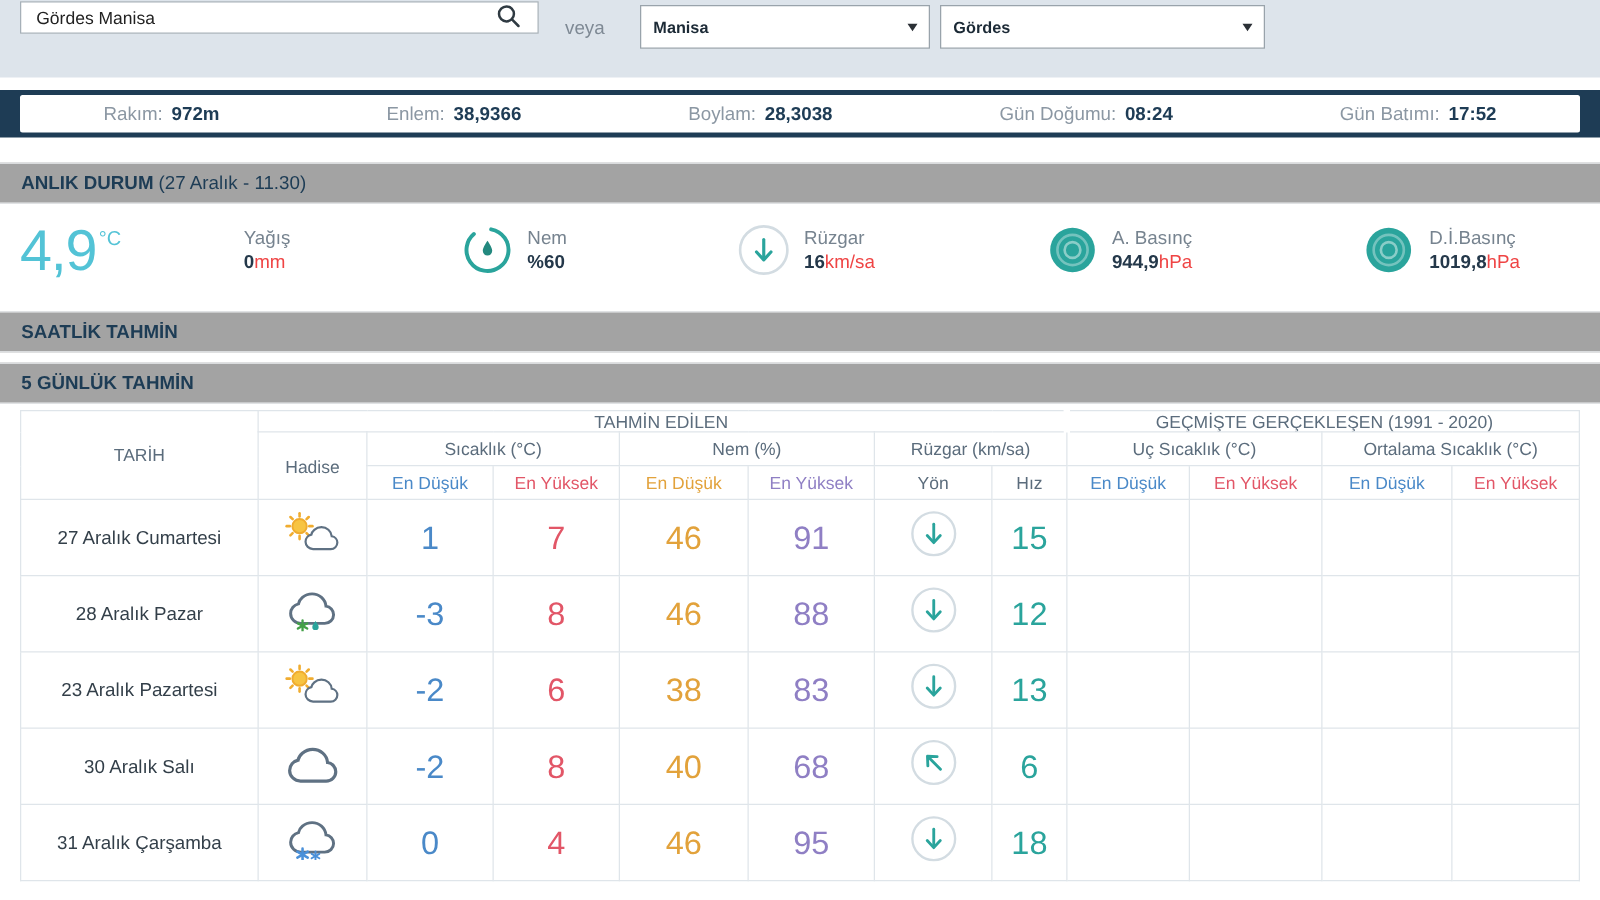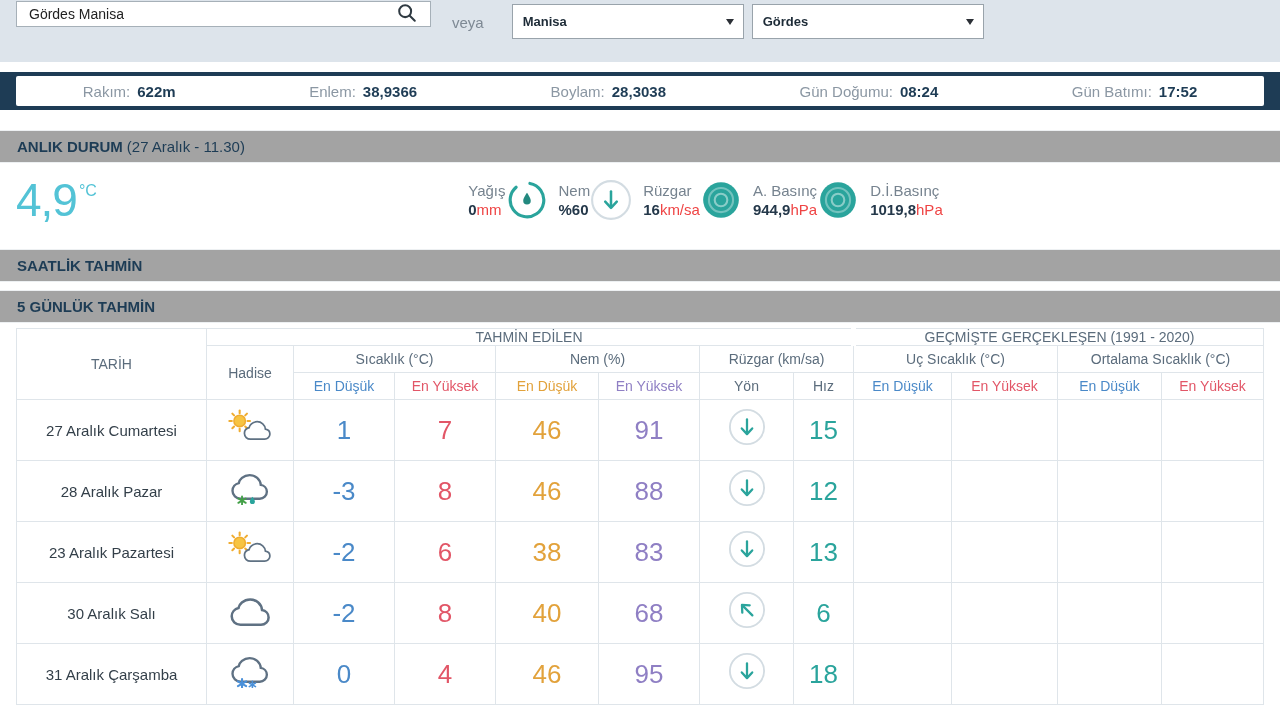--- a/index.html
+++ b/index.html
@@ -7,21 +7,21 @@
   body{background:#fff;font-family:"Liberation Sans",sans-serif;color:#2b3a47}
 
   
   .topbar{height:62px;background:#dde4eb;display:flex;align-items:flex-start;padding-left:16px}
   .search-box{margin-top:1px;width:415px;height:26px;background:#fff;border:1px solid #a6b0b8;display:flex;align-items:center}
   .search-input{flex:1;height:100%;border:0;outline:none;padding:0 12px;font-size:14px;color:#222;font-family:inherit;background:transparent}
   .search-button{width:46px;height:100%;border:0;background:transparent;display:flex;align-items:center;justify-content:center;cursor:pointer}
   .or-label{margin:14px 0 0 21px;color:#7e8994;font-size:15px}
   .select-wrap{position:relative;margin-top:4px;height:35px;background:#fff;border:1px solid #99a3ab}
   .select-wrap.province{width:232px;margin-left:28px}
-  .select-wrap.district{width:232px;margin-left:8px}
+  .select-wrap.district{width:260px;margin-left:8px}
   .select-wrap select{appearance:none;-webkit-appearance:none;width:100%;height:100%;border:0;background:transparent;font-family:inherit;font-size:13px;font-weight:bold;color:#1c2a36;padding:0 26px 0 10px;outline:none}
   .select-wrap::after{content:"";position:absolute;right:9px;top:14px;border-left:4.5px solid transparent;border-right:4.5px solid transparent;border-top:6px solid #2b3036;pointer-events:none}
 
   
   .infobar{margin-top:10px;height:38px;background:#1e3c55;padding:4px 16px}
   .infobar-inner{height:100%;background:#fff;border-radius:2px;display:flex;align-items:center;justify-content:space-around}
   .info-item{font-size:15px;white-space:nowrap}
   .info-label{color:#8b97a3;margin-right:7px}
   .info-value{color:#1e3c55;font-weight:bold}
 
@@ -34,21 +34,21 @@
   .sh-daily{margin-top:8px}
 
   
   .current-row{display:flex;align-items:center;height:78px;padding:6px 16px 10px}
   .temp-block{width:168px;color:#53c3d6;white-space:nowrap}
   .temp-val{font-size:46px;font-weight:500;letter-spacing:-1px}
   .temp-unit{font-size:16px;position:relative;top:-20px;margin-left:2px}
   .cond-block{display:flex;flex-direction:column;align-items:center;margin-right:72px}
   .cond-icon svg{width:56px;height:41px;display:block}
   .cond-label{font-size:12px;color:#3c4c59;margin-top:1px;white-space:nowrap}
-  .metrics{flex:1;display:flex;justify-content:center;padding-right:48px}
+  .metrics{flex:1;display:flex;justify-content:space-between;padding-right:48px}
   .metric{display:flex;align-items:center;gap:11px}
   .metric-icon svg{width:42px;height:42px;display:block}
   .metric-label{display:block;color:#76838f;font-size:15px;margin-bottom:2px}
   .metric-value{font-size:15px;white-space:nowrap}
   .metric-value .v{font-weight:bold;color:#24384a}
   .metric-value .u{color:#ef4444}
 
   
   .table-wrap{margin:5px 16px 0}
   table{width:100%;border-collapse:collapse;table-layout:fixed}
@@ -87,21 +87,21 @@
   <div class="select-wrap district">
     <select>
       <option>Gördes</option>
     </select>
   </div>
 </header>
 
 <div class="infobar">
   <div class="infobar-inner">
     <div class="info-item">
-      <span class="info-label">Rakım:</span><span class="info-value">622m</span>
+      <span class="info-label">Rakım:</span><span class="info-value">972m</span>
     </div>
     <div class="info-item">
       <span class="info-label">Enlem:</span><span class="info-value">38,9366</span>
     </div>
     <div class="info-item">
       <span class="info-label">Boylam:</span><span class="info-value">28,3038</span>
     </div>
     <div class="info-item">
       <span class="info-label">Gün Doğumu:</span><span class="info-value">08:24</span>
     </div>

